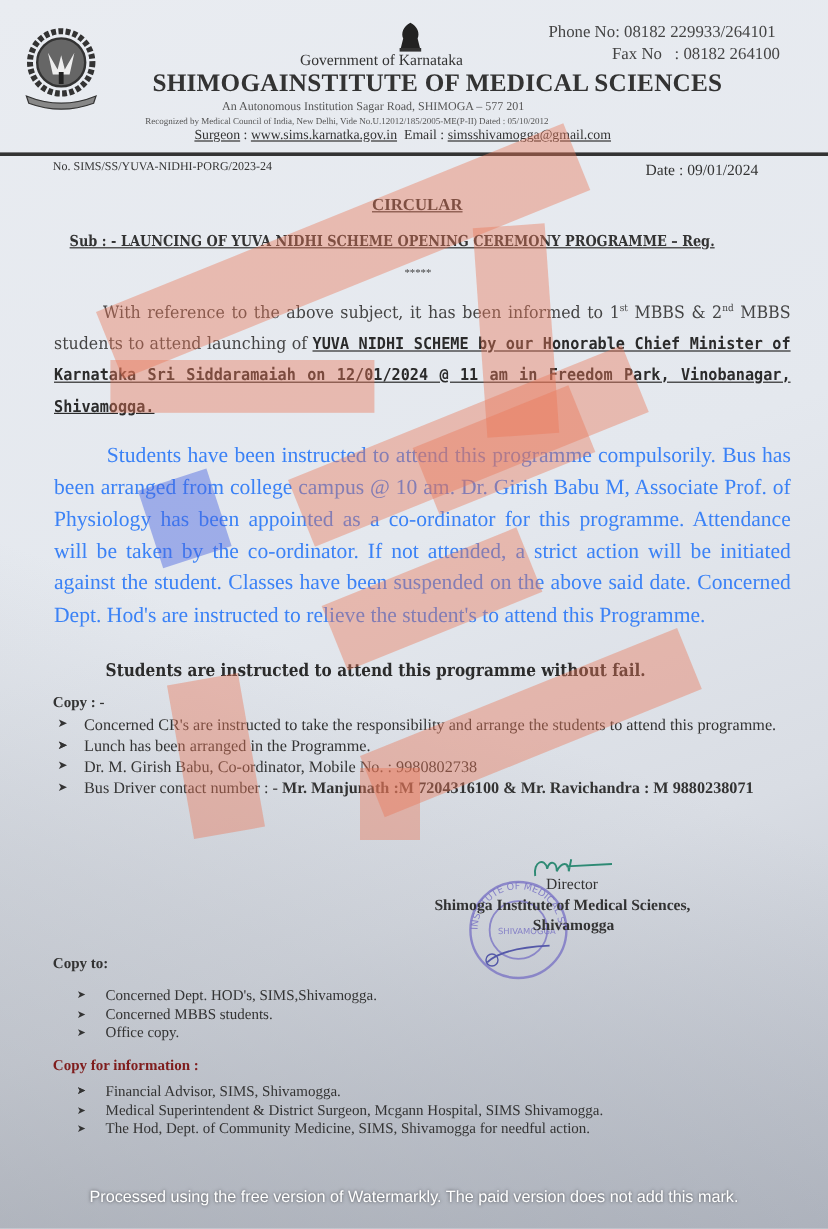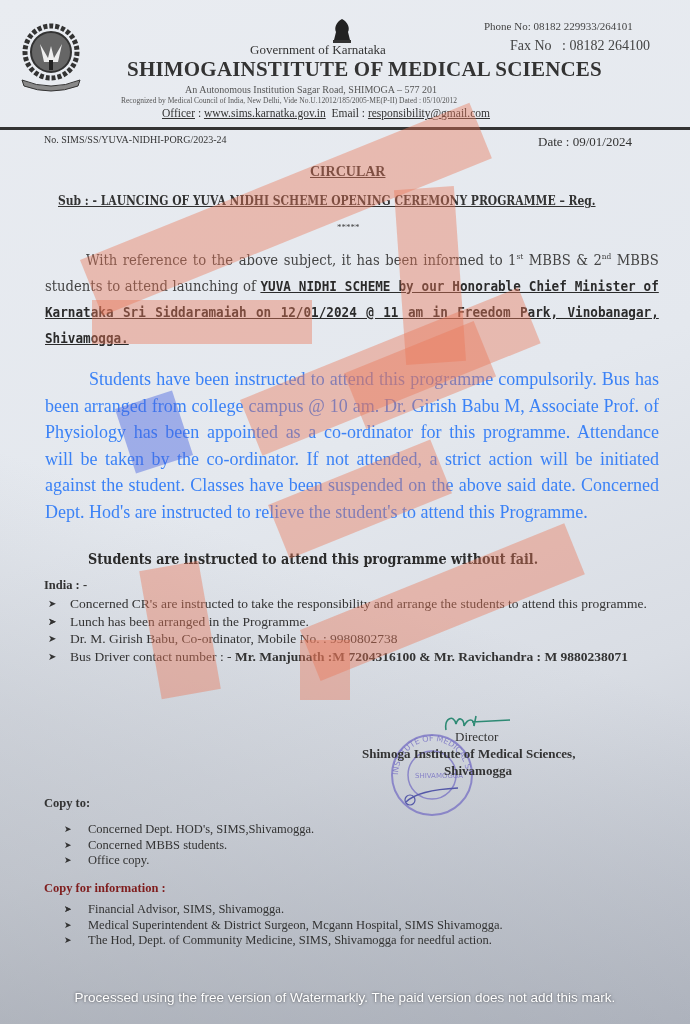--- a/index.html
+++ b/index.html
@@ -10,21 +10,21 @@
   }
   .shade {
     position:absolute; left:0; top:0; width:690px; height:1024px; pointer-events:none;
     background: linear-gradient(200deg, rgba(255,255,255,0) 55%, rgba(150,155,165,0.25) 75%, rgba(120,125,135,0.35) 100%);
   }
   .abs { position:absolute; }
   
   .logo { left:18px; top:22px; width:66px; height:72px; }
   .emblem { left:330px; top:18px; width:24px; height:26px; }
   .gov { left:250px; top:42px; font-size:13px; color:#333; }
-  .phone { left:484px; top:20px; font-size:11px; color:#444; }
+  .phone { left:457px; top:20px; font-size:14px; color:#444; }
   .fax { left:510px; top:38px; font-size:14px; color:#444; }
   .inst { left:127px; top:57px; font-size:21px; font-weight:bold; color:#333; letter-spacing:0.2px; }
   .auto { left:185px; top:84px; font-size:10px; color:#555; }
   .recog { left:121px; top:96px; font-size:7.5px; color:#555; }
   .web { left:162px; top:107px; font-size:11.5px; color:#333; }
   .web u { text-decoration:underline; }
   .divider { left:0; top:127px; width:690px; height:3px; background:#333; }
   
   .refno { left:44px; top:134px; font-size:10px; color:#333; }
   .date { left:538px; top:134px; font-size:13px; color:#333; }
@@ -82,40 +82,40 @@
     <rect x="3" y="22" width="18" height="3" fill="#333"></rect>
   </svg>
 </div>
 <div class="abs gov">Government of Karnataka</div>
 <div class="abs phone">Phone No: 08182 229933/264101</div>
 <div class="abs fax" style="white-space:pre;">Fax No   : 08182 264100</div>
 <div class="abs inst">SHIMOGAINSTITUTE OF MEDICAL SCIENCES</div>
 <div class="abs auto">An Autonomous Institution Sagar Road, SHIMOGA – 577 201</div>
 <div class="abs recog">Recognized by Medical Council of India, New Delhi, Vide No.U.12012/185/2005-ME(P-II) Dated : 05/10/2012</div>
 <div class="abs web">
-  <u>Officer</u> :
+  <u>Surgeon</u> :
   <u>www.sims.karnatka.gov.in</u>&nbsp;
   <span>Email</span> :
-  <u>responsibility@gmail.com</u>
+  <u>simsshivamogga@gmail.com</u>
 </div>
 <div class="abs divider"></div>
 
 <div class="abs refno">No. SIMS/SS/YUVA-NIDHI-PORG/2023-24</div>
 <div class="abs date">Date : 09/01/2024</div>
 <div class="abs circ">CIRCULAR</div>
 <div class="abs sub">Sub : - LAUNCING OF YUVA NIDHI SCHEME OPENING CEREMONY PROGRAMME – Reg.</div>
 <div class="abs stars">*****</div>
 
 <div class="para p1"><span class="ind"></span><span>With reference to the above subject, it has been informed to 1</span><sup style="font-size:8px;">st</sup><span> MBBS &amp; 2</span><sup style="font-size:8px;">nd</sup><span> MBBS students to attend launching of </span><b>YUVA NIDHI SCHEME by our Honorable Chief Minister of Karnataka Sri Siddaramaiah on 12/01/2024 @ 11 am in Freedom Park, Vinobanagar, Shivamogga.</b></div>
 
 <div class="para p2"><span class="ind"></span><span>Students have been instructed to attend this programme compulsorily. Bus has been arranged from college campus @ 10 am. Dr. Girish Babu M, Associate Prof. of Physiology has been appointed as a co-ordinator for this programme. Attendance will be taken by the co-ordinator.  If not attended, a strict action will be initiated against the student.  Classes have been suspended on the above said date. Concerned Dept. Hod's are instructed to relieve the student's to attend this Programme.</span></div>
 
 <div class="abs emph">Students are instructed to attend this programme without fail.</div>
 
-<div class="abs note">India : -</div>
+<div class="abs note">Copy : -</div>
 <ul class="notes">
   <li><span class="arrow">➤</span><span>Concerned CR's are instructed to take the responsibility and arrange the students to attend this programme.</span><span class="bold"></span></li>
   <li><span class="arrow">➤</span><span class="bold"></span></li>
   <li><span class="arrow">➤</span><span>Lunch has been arranged in the Programme.</span><span class="bold"></span></li>
   <li><span class="arrow">➤</span><span>Dr. M. Girish Babu, Co-ordinator, Mobile No. : 9980802738</span><span class="bold"></span></li>
   <li><span class="arrow">➤</span><span>Bus Driver contact number : - </span><span class="bold">Mr. Manjunath :M 7204316100 &amp; Mr. Ravichandra : M 9880238071</span></li>
 </ul>
 
 <div class="abs seal">
   <svg width="88" height="90" viewBox="0 0 88 90">

